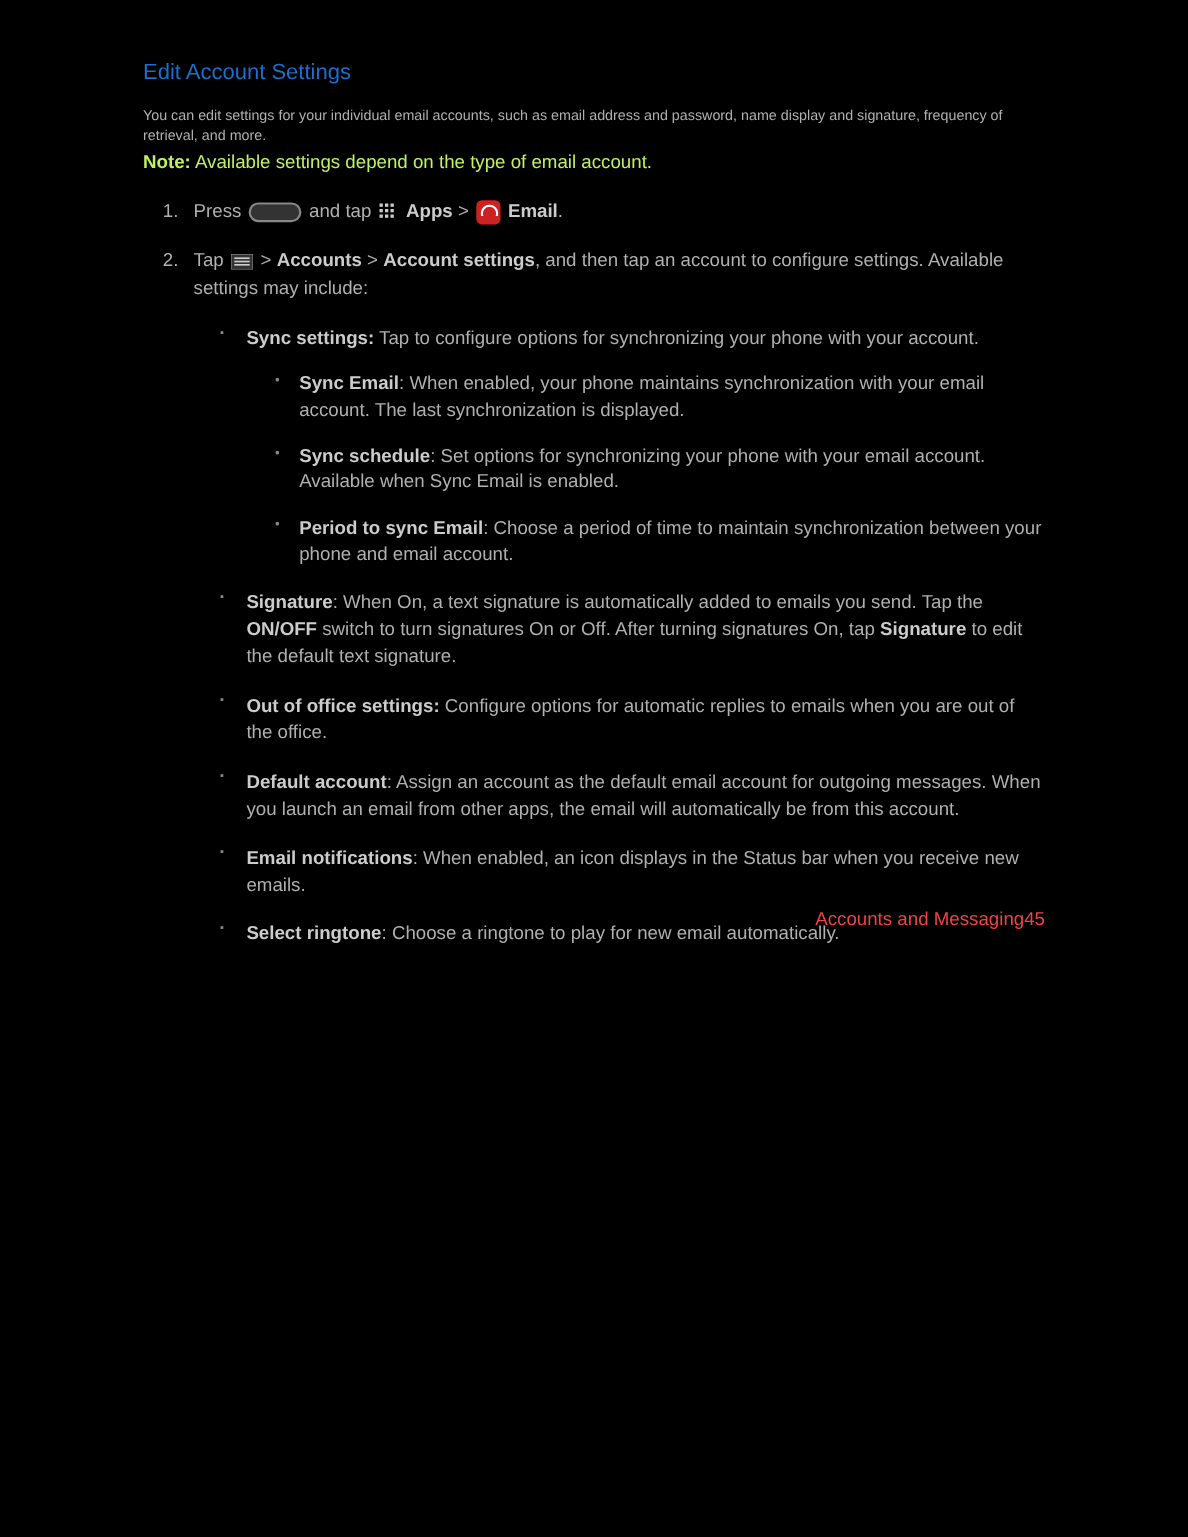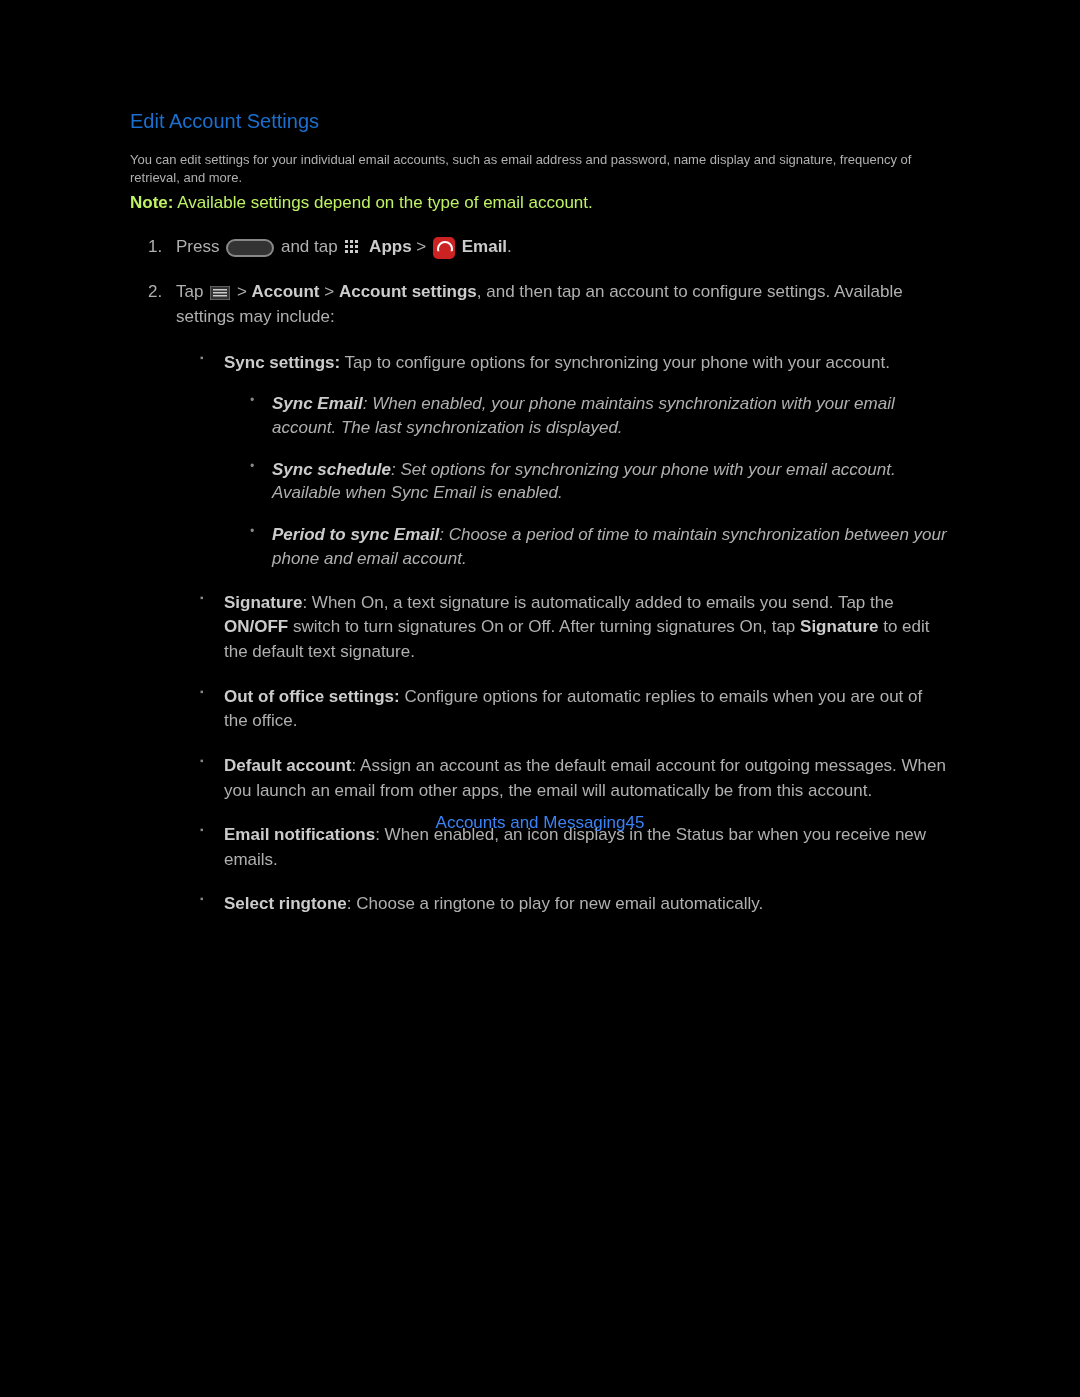--- a/index.html
+++ b/index.html
@@ -5,21 +5,21 @@
   * { margin: 0; padding: 0; box-sizing: border-box; }
   html, body {
     width: 1080px;
     height: 1397px;
     background: #000;
     font-family: Arial, Helvetica, sans-serif;
     color: #b0b0b0;
     overflow: hidden;
   }
   .page {
-    padding: 110px 130px 40px 130px;
+    padding: 55px 130px 40px 130px;
     position: relative;
     height: 1053px;
   }
   .section-title {
     color: #1a6fcf;
     font-size: 20px;
     font-weight: normal;
     margin-bottom: 18px;
   }
   .intro {
@@ -114,39 +114,38 @@
     list-style: none;
     margin-top: 16px;
     margin-left: 26px;
   }
   ul.subbullets > li {
     position: relative;
     padding-left: 22px;
     font-size: 17px;
     line-height: 1.4;
     margin-bottom: 18px;
-    font-style: italic;
   }
   ul.subbullets > li::before {
     content: "•";
     position: absolute;
     left: 0;
     top: 0;
     color: #888;
     font-size: 12px;
   }
   .footer {
     position: absolute;
     left: 130px;
     right: 130px;
-    bottom: 220px;
+    bottom: 207px;
     display: flex;
-    justify-content: center;
-    font-size: 17px;
-    color: #3b82f6;
+    justify-content: flex-end;
+    font-size: 17px;
+    color: #ef4444;
   }
 </style>
 </head>
 <body>
 
 <div class="page">
 
   <h2 class="section-title">Edit Account Settings</h2>
 
   <p class="intro">You can edit settings for your individual email accounts, such as email address and password, name display and signature, frequency of retrieval, and more.</p>
@@ -185,21 +184,21 @@
       <span>Tap </span>
       <span class="icon icon-menu">
         <svg width="20" height="14" viewBox="0 0 20 14">
           <rect x="0" y="0" width="20" height="14" fill="#333" stroke="#888" stroke-width="1"></rect>
           <rect x="3" y="3" width="14" height="1.5" fill="#ccc"></rect>
           <rect x="3" y="6" width="14" height="1.5" fill="#ccc"></rect>
           <rect x="3" y="9" width="14" height="1.5" fill="#ccc"></rect>
         </svg>
       </span>
       <span> &gt; </span>
-      <span class="bold">Account</span>
+      <span class="bold">Accounts</span>
       <span> &gt; </span>
       <span class="bold">Account settings</span><span>, and then tap an account to configure settings. Available settings may include:</span>
 
       <ul class="bullets">
         <li>
           <span class="bold">Sync settings:</span><span> Tap to configure options for synchronizing your phone with your account.</span>
           <ul class="subbullets">
             <li><span class="bold">Sync Email</span><span>: When enabled, your phone maintains synchronization with your email account. The last synchronization is displayed.</span></li>
             <li><span class="bold">Sync schedule</span><span>: Set options for synchronizing your phone with your email account. Available when Sync Email is enabled.</span></li>
             <li><span class="bold">Period to sync Email</span><span>: Choose a period of time to maintain synchronization between your phone and email account.</span></li>

